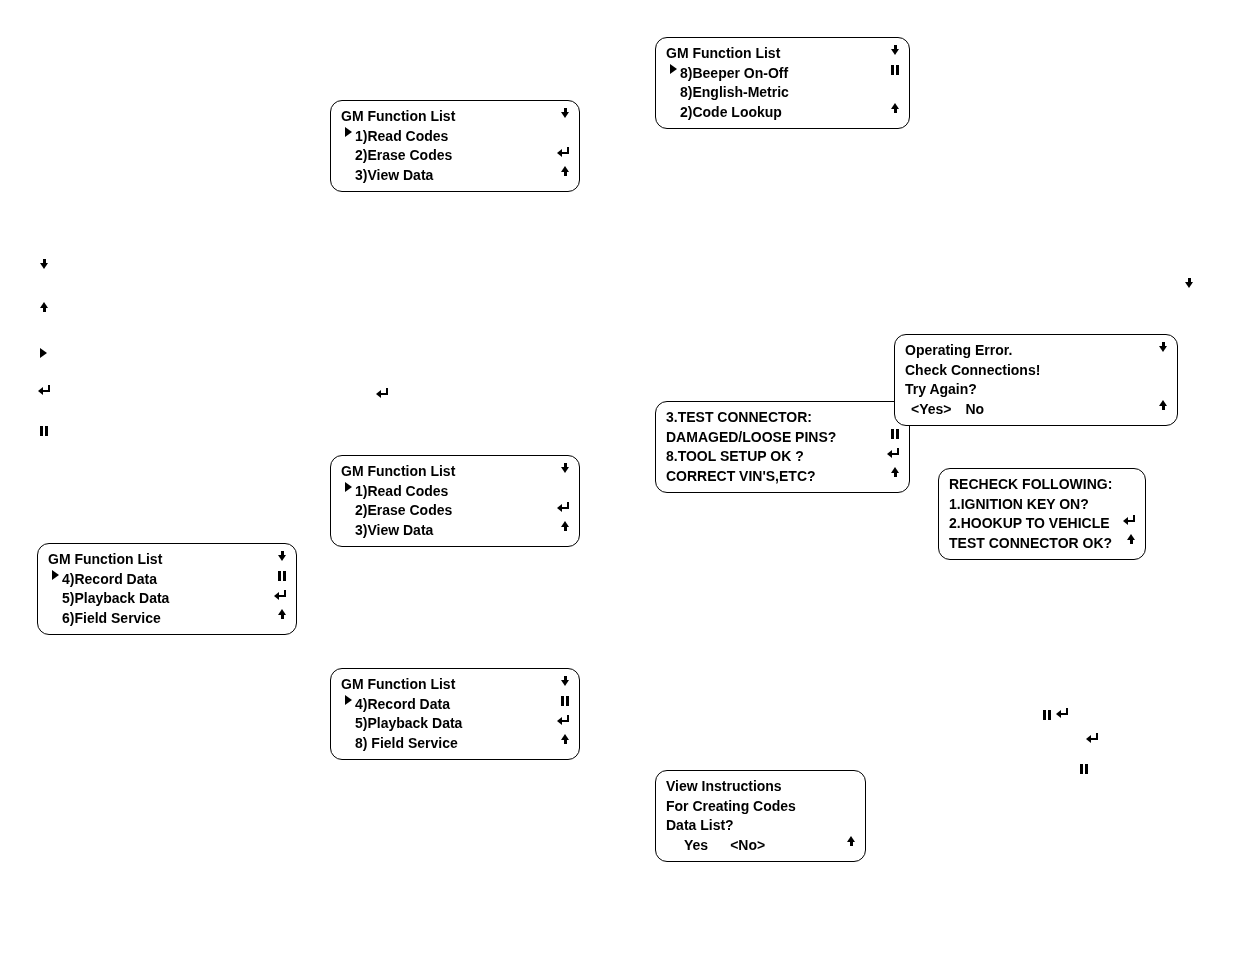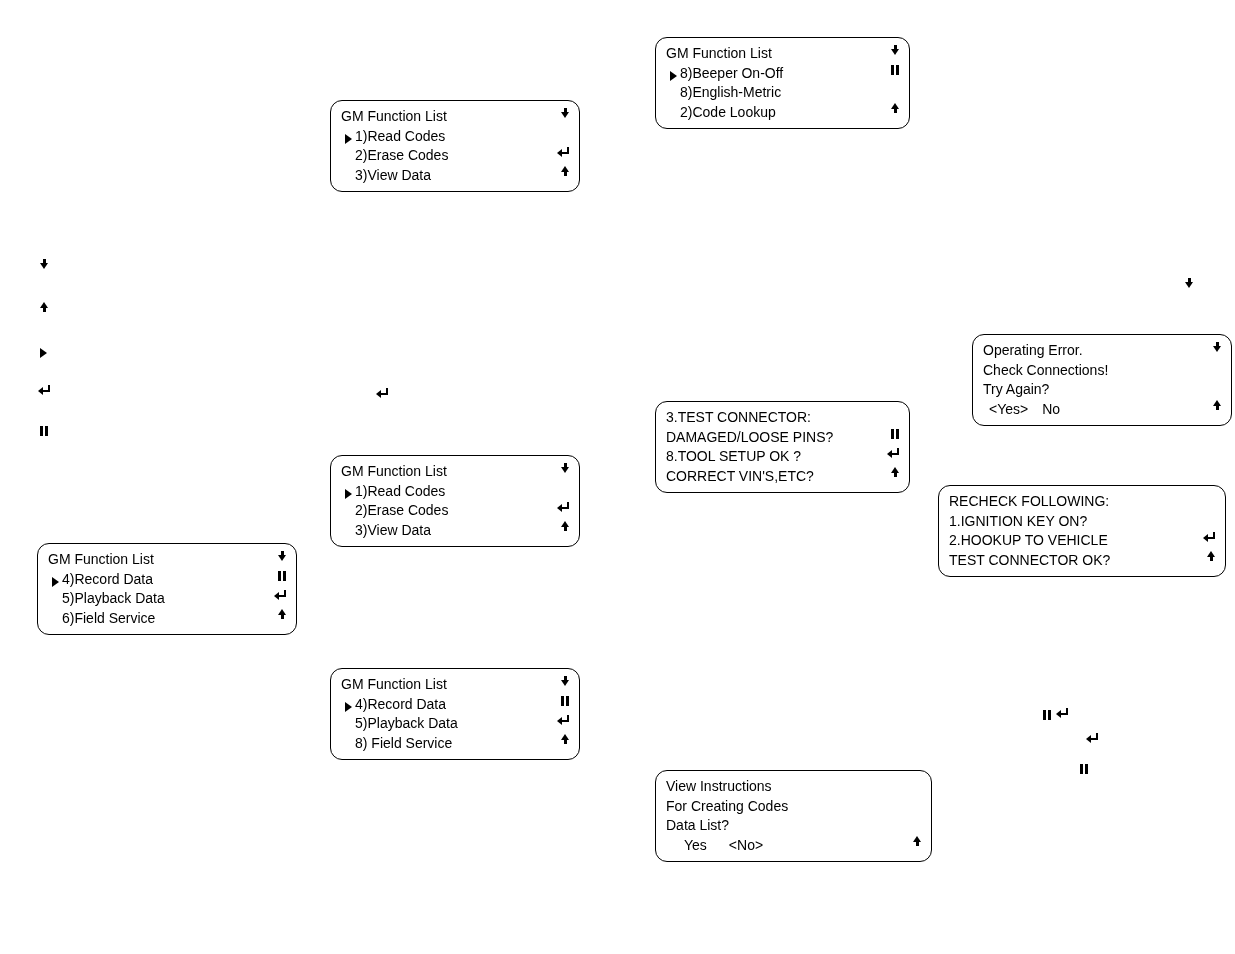--- a/index.html
+++ b/index.html
@@ -16,22 +16,23 @@
   .box {
     position: absolute;
     border: 1.5px solid #000;
     border-radius: 12px;
     padding: 6px 10px 6px 10px;
     line-height: 1.4;
     background: #fff;
   }
   .row {
     display: flex;
-    align-items: flex-end;
+    align-items: flex-start;
     white-space: nowrap;
+    font-weight: bold;
   }
   .row .text { flex: 0 0 auto; }
   .glyph {
     display: inline-flex;
     justify-content: center;
     align-items: center;
     width: 14px;
     font-size: 11px;
     line-height: 1;
   }
@@ -276,21 +277,21 @@
       </span>
   </div>
   <div class="row">
       <span class="text">CORRECT VIN'S,ETC?</span>
     <span class="box-inner-right" style="top:65px;">
         <span class="up-wrap up-icon"></span>
       </span>
   </div>
 </div>
 
-<div class="box" style="left:972px; top:334px; width:260px;">
+<div class="box" style="left:894px; top:334px; width:284px;">
   <div class="row">
       <span class="text">Operating Error.</span>
     <span class="box-inner-right" style="top:7px;">
         <span class="down-icon">
           <span class="stem"></span>
           <span class="head"></span>
         </span>
       </span>
   </div>
   <div class="row">
@@ -303,21 +304,21 @@
     <span style="width:6px;"></span>
     <span class="text">&lt;Yes&gt;</span>
     <span style="width:14px;"></span>
     <span class="text">No</span>
     <span class="box-inner-right" style="top:65px;">
         <span class="up-wrap up-icon"></span>
       </span>
   </div>
 </div>
 
-<div class="box" style="left:938px; top:485px; width:288px;">
+<div class="box" style="left:938px; top:468px; width:208px;">
   <div class="row">
       <span class="text">RECHECK FOLLOWING:</span>
     </div>
   <div class="row">
       <span class="text">1.IGNITION KEY ON?</span>
     </div>
   <div class="row">
       <span class="text">2.HOOKUP TO VEHICLE</span>
     <span class="box-inner-right" style="top:46px;">
         <span class="enter-icon">
@@ -406,21 +407,21 @@
   </div>
   <div class="row">
       <span class="glyph"></span>
       <span class="text">8) Field Service</span>
     <span class="box-inner-right" style="top:65px;">
         <span class="up-wrap up-icon"></span>
       </span>
   </div>
 </div>
 
-<div class="box" style="left:655px; top:770px; width:277px;">
+<div class="box" style="left:655px; top:770px; width:211px;">
   <div class="row">
       <span class="text">View Instructions</span>
     </div>
   <div class="row">
       <span class="text">For Creating Codes</span>
     </div>
   <div class="row">
       <span class="text">Data List?</span>
     </div>
   <div class="row">

